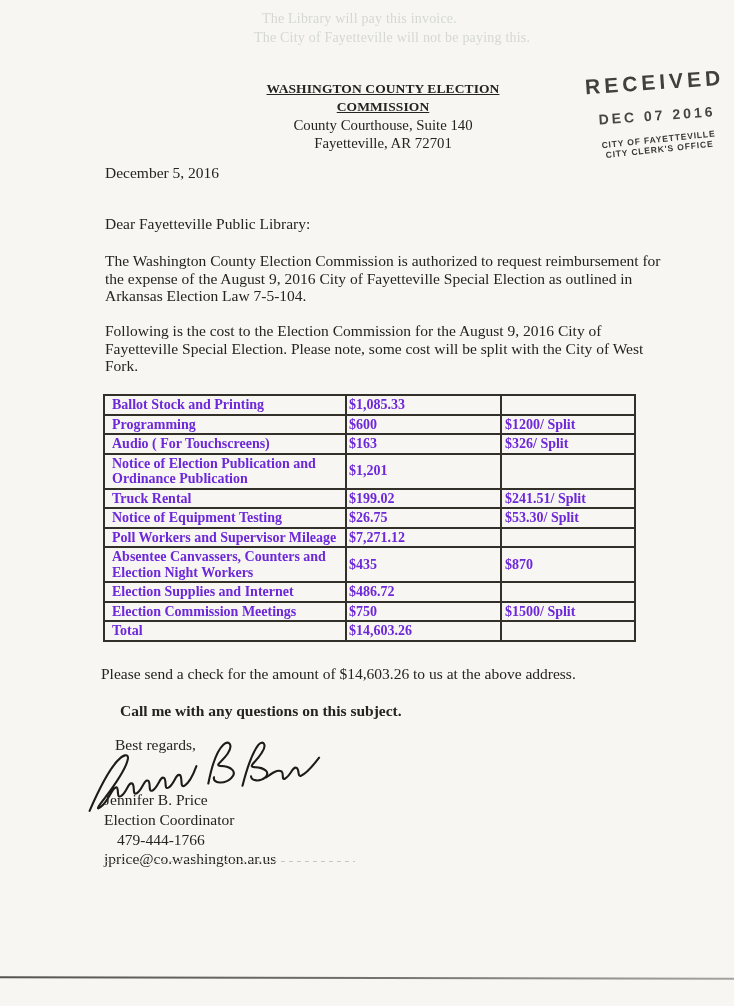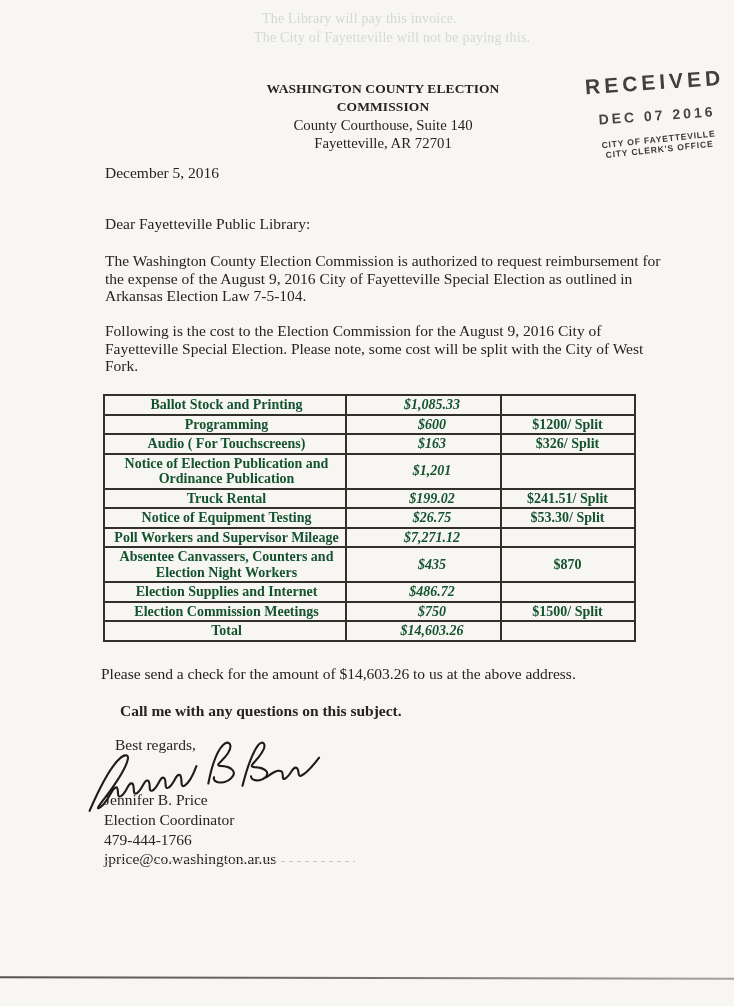--- a/index.html
+++ b/index.html
@@ -12,49 +12,48 @@
   .abs{position:absolute;}
   
   .ghost{
     color:#d5d8d1;font-size:14px;letter-spacing:.2px;
     font-family:"Liberation Serif", serif;
   }
   
   .letterhead{
     left:233px;top:80px;width:300px;text-align:center;line-height:18px;
   }
-  .letterhead .org{font-weight:bold;font-size:13.5px;letter-spacing:.1px;}
+  .letterhead .org{font-weight:bold;font-size:13.5px;letter-spacing:.1px;text-decoration:underline;}
   .letterhead .addr{font-size:14.8px;text-align:center;}
   
   .stamp{
     left:575px;top:76px;width:158px;text-align:center;
     transform:rotate(-4deg);transform-origin:left top;
     color:#2a2722;font-family:"Liberation Sans", sans-serif;
   }
   .stamp .received{font-size:21px;font-weight:bold;letter-spacing:4px;opacity:.88;}
   .stamp .sdate{font-size:14px;font-weight:bold;letter-spacing:3px;margin-top:13px;opacity:.85;}
   .stamp .office{font-size:8.6px;font-weight:bold;letter-spacing:.8px;margin-top:11px;line-height:10px;transform:rotate(-2deg);opacity:.9;}
   
   .bodytext{font-size:15.5px;line-height:17.6px;}
   .para{width:560px;}
   
   table.cost{
     left:103px;top:394px;width:531px;
     border-collapse:collapse;table-layout:fixed;
     font-size:14px;font-weight:bold;line-height:15.5px;
-    color:#14532d;
-    text-align:center;
+    color:#6d28d9;
   }
   table.cost td{
     border:2px solid #33302a;
     padding:1px 4px 1px 7px;
     vertical-align:middle;
     overflow:hidden;
   }
-  table.cost td.c2{padding-left:21px;font-style:italic;}
+  table.cost td.c2{padding-left:2px;}
   table.cost td.c3{padding-left:3px;}
   
   .sig-svg{left:84px;top:740px;}
   
   .scanline{
     left:0;top:977px;width:734px;height:2px;
     background:linear-gradient(to right,#56544f,#6f6d68 45%,#8d8b86 75%,#a5a39e);
     transform:rotate(0.12deg);
   }
   .dotline{
@@ -161,17 +160,17 @@
   <g fill="none" stroke="#1f1c18" stroke-width="2.1" stroke-linecap="round" transform="rotate(-3 20 40)">
     <path d="M4,70 C10,58 22,34 34,22 C40,16 46,14 45,20 C43,30 30,46 20,58 C13,66 10,70 15,67 C24,61 28,47 32,48 C35,49 31,59 36,57 C42,54 44,43 48,45 C51,47 47,57 52,55 C58,52 60,41 64,43 C67,45 63,55 68,53 C74,50 76,39 80,41 C83,43 79,53 84,51 C90,48 92,37 96,39 C99,41 95,52 100,50 C106,47 110,38 113,31"></path>
     <path d="M124,49 C128,33 134,17 141,11 C147,6 151,12 145,20 C139,28 131,31 137,32 C148,33 154,39 147,45 C140,51 128,49 130,43"></path>
     <path d="M158,53 C163,37 169,21 176,13 C181,8 185,13 179,21 C172,31 164,34 171,35 C181,36 187,41 181,46 C176,50 167,49 167,44"></path>
     <path d="M182,46 C188,42 194,38 198,41 C200,43 197,50 201,48 C207,45 209,36 213,38 C216,40 213,47 217,46 C223,44 230,36 236,29"></path>
   </g>
 </svg>
 
 <div class="abs bodytext" style="left:104px;top:791px;">Jennifer B. Price</div>
 <div class="abs bodytext" style="left:104px;top:811px;">Election Coordinator</div>
-<div class="abs bodytext" style="left:104px;top:831px;">479-444-1766</div>
+<div class="abs bodytext" style="left:117px;top:831px;">479-444-1766</div>
 <div class="abs bodytext" style="left:104px;top:850px;">jprice@co.washington.ar.us</div>
 
 <div class="abs dotline"></div>
 <div class="abs scanline"></div>
 
 </body></html>

